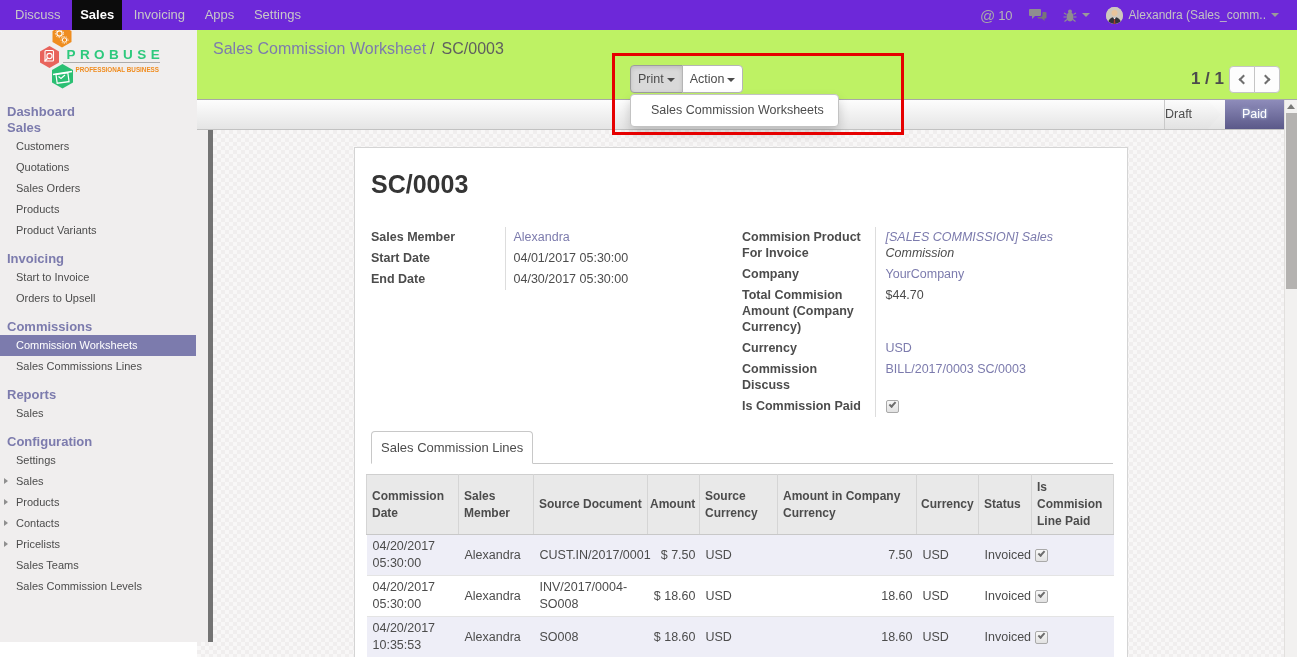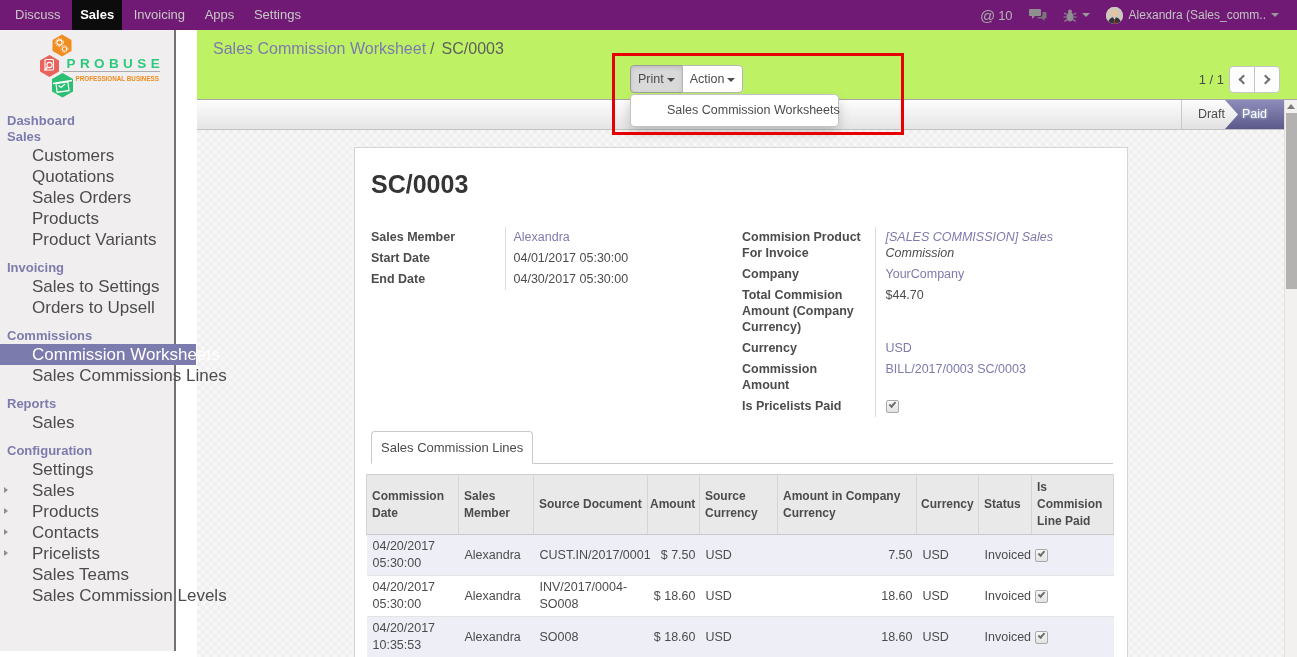--- a/index.html
+++ b/index.html
@@ -5,52 +5,52 @@
   * { margin:0; padding:0; box-sizing:border-box; }
   html,body { background:#fff; }
   .screen {
     position:relative; width:1297px; height:657px; overflow:hidden;
     font-family:"Liberation Sans", sans-serif; font-size:13px; color:#4c4c4c;
     background:#fff;
   }
   
   .topbar {
     position:absolute; left:0; top:0; width:1297px; height:30px;
-    background:#701a75; z-index:30;
+    background:#6d28d9; z-index:30;
   }
   .topbar-menu { position:absolute; left:7px; top:0; height:30px; white-space:nowrap; }
   .topbar-menu .tmi {
     display:inline-block; padding:0 8px; line-height:30px; color:#c8c8c8;
     font-size:13px; cursor:pointer; vertical-align:top;
   }
   .topbar-menu .tmi.active { background:#0c0c0c; color:#fff; font-weight:bold; }
   .systray { position:absolute; right:10px; top:0; height:30px; display:flex; align-items:center; color:#bdbdbd; }
   .systray .st-item { display:flex; align-items:center; padding:0 8px; height:30px; cursor:pointer; }
   .at-icon { font-size:15px; color:#a9a9a9; margin-right:3px; }
   .mention-count { font-size:13px; color:#b5b5b5; }
   .caret-down {
     display:inline-block; width:0; height:0; margin-left:5px;
     border-left:4px solid transparent; border-right:4px solid transparent;
     border-top:4px solid #9a9a9a;
   }
   .username { font-size:12px; color:#c3c3c3; margin-left:6px; white-space:nowrap; }
   .avatar { width:17px; height:17px; border-radius:50%; overflow:hidden; background:#cfcabc; flex:0 0 17px; }
   
   .sidebar {
-    position:absolute; left:0; top:24px; width:176px; height:627px;
-    background:#f0eeee; border-right:2px solid #737373; z-index:10;
+    position:absolute; left:0; top:15px; width:213px; height:627px;
+    background:#f0eeee; border-right:5px solid #737373; z-index:10;
   }
   .logo-wrap { position:absolute; left:0; top:6px; width:196px; height:82px; }
   .snav { position:absolute; left:0; top:89px; width:196px; }
   .snav-h {
     padding-left:7px; line-height:16px; margin-top:10px;
     color:#7c7bad; font-weight:bold; font-size:13px; cursor:pointer;
   }
   .snav-i {
-    position:relative; padding-left:32px; line-height:21px; font-size:17px;
+    position:relative; padding-left:16px; line-height:21px; font-size:11px;
     color:#4c4c4c; cursor:pointer; white-space:nowrap;
   }
   .snav-i.sel { background:#7c7bad; color:#fff; }
   .snav-i .exp-caret {
     position:absolute; left:4px; top:7px; width:0; height:0;
     border-top:3.5px solid transparent; border-bottom:3.5px solid transparent;
     border-left:4.5px solid #8f8f8f;
   }
   
   .control-panel {
@@ -74,28 +74,28 @@
   }
   .btn-print {
     border-radius:4px 0 0 4px;
     background:#d9d9d9; border-color:#9d9d9d;
     box-shadow:inset 0 2px 4px rgba(0,0,0,0.12);
   }
   .btn-action { border-radius:0 4px 4px 0; margin-left:-1px; }
   .dropdown-menu {
     position:absolute; left:433px; top:64px; width:209px;
     background:#fff; border:1px solid #c3c3c3; border-radius:4px;
-    box-shadow:0 6px 12px rgba(0,0,0,0.18); padding:4px 16px; z-index:25;
+    box-shadow:0 6px 12px rgba(0,0,0,0.18); padding:4px 0; z-index:25;
   }
   .dropdown-menu .dd-item {
     display:block; padding:3px 12px 3px 20px; line-height:17px; font-size:12.5px;
     color:#4c4c4c; cursor:pointer; white-space:nowrap;
   }
   .pager { position:absolute; right:17px; top:35px; height:28px; display:flex; align-items:center; }
-  .pager-text { font-size:13px; color:#4c4c4c; margin-right:5px; }
+  .pager-text { font-size:17px; color:#4c4c4c; margin-right:5px;font-weight:bold; }
   .pager-btns { display:flex; }
   .pager-btn {
     width:26px; height:27px; background:#fdfdfd; border:1px solid #c5c5c5;
     display:flex; align-items:center; justify-content:center; cursor:pointer;
   }
   .pager-btn.prev { border-radius:4px 0 0 4px; }
   .pager-btn.next { border-radius:0 4px 4px 0; margin-left:-1px; }
   .chev { width:7px; height:7px; border-left:2px solid #6f6f6f; border-bottom:2px solid #6f6f6f; }
   .chev.left  { transform:rotate(45deg); margin-left:3px; }
   .chev.right { transform:rotate(225deg); margin-right:3px; }
@@ -105,23 +105,23 @@
     background:linear-gradient(#fdfdfd,#e5e5e5); border-bottom:1px solid #c2c2c2;
     z-index:12;
   }
   .status-paid {
     position:absolute; right:0; top:0; width:59px; height:29px;
     background:linear-gradient(#8e8cba,#5b5989);
     color:#fff; text-align:center; line-height:29px; font-size:12.5px;
     text-shadow:0 0 3px rgba(210,235,255,0.9);
   }
   .status-draft {
-    position:absolute; right:46px; top:0; width:57px; height:29px;
+    position:absolute; right:63px; top:0; width:57px; height:29px;
     background:linear-gradient(#fcfcfc,#e2e2e2);
-    color:#4c4c4c; font-size:12.5px; line-height:29px; text-align:right;
+    color:#4c4c4c; font-size:12.5px; line-height:29px; text-align:left;
     padding-right:13px;
     clip-path:polygon(0 0, calc(100% - 13px) 0, 100% 50%, calc(100% - 13px) 100%, 0 100%);
     border-left:1px solid #c9c9c9;
     z-index:2;
   }
   
   .content {
     position:absolute; left:197px; top:130px; width:1087px; height:527px;
     background-color:#f0eeee;
     background-image:
@@ -276,21 +276,21 @@
     </div>
     <div class="snav">
       <div class="snav-h" style="margin-top:0;">Dashboard</div>
       <div class="snav-h" style="margin-top:0;">Sales</div>
       <div class="snav-i">Customers</div>
       <div class="snav-i">Quotations</div>
       <div class="snav-i">Sales Orders</div>
       <div class="snav-i">Products</div>
       <div class="snav-i">Product Variants</div>
       <div class="snav-h">Invoicing</div>
-      <div class="snav-i">Sales to Settings</div>
+      <div class="snav-i">Start to Invoice</div>
       <div class="snav-i">Orders to Upsell</div>
       <div class="snav-h">Commissions</div>
       <div class="snav-i sel">Commission Worksheets</div>
       <div class="snav-i">Sales Commissions Lines</div>
       <div class="snav-h">Reports</div>
       <div class="snav-i">Sales</div>
       <div class="snav-h">Configuration</div>
       <div class="snav-i">Settings</div>
       <div class="snav-i"><span class="exp-caret"></span><span>Sales</span></div>
       <div class="snav-i"><span class="exp-caret"></span><span>Products</span></div>
@@ -365,25 +365,25 @@
         </tr>
         <tr>
           <td class="flabel">Total Commision Amount (Company Currency)</td>
           <td class="fvalue">$44.70</td>
         </tr>
         <tr>
           <td class="flabel">Currency</td>
           <td class="fvalue"><span class="flink">USD</span></td>
         </tr>
         <tr>
-          <td class="flabel">Commission Amount</td>
+          <td class="flabel">Commission Discuss</td>
           <td class="fvalue"><span class="flink">BILL/2017/0003 SC/0003</span></td>
         </tr>
         <tr>
-          <td class="flabel">Is Pricelists Paid</td>
+          <td class="flabel">Is Commission Paid</td>
           <td class="fvalue"><span class="checkbox"><span class="tick"></span></span></td>
         </tr>
       </tbody>
         </table>
 
       <div class="notebook">
         <div class="nb-tabs">
           <span class="nb-tab">Sales Commission Lines</span>
         </div>
         <table class="ltable">

